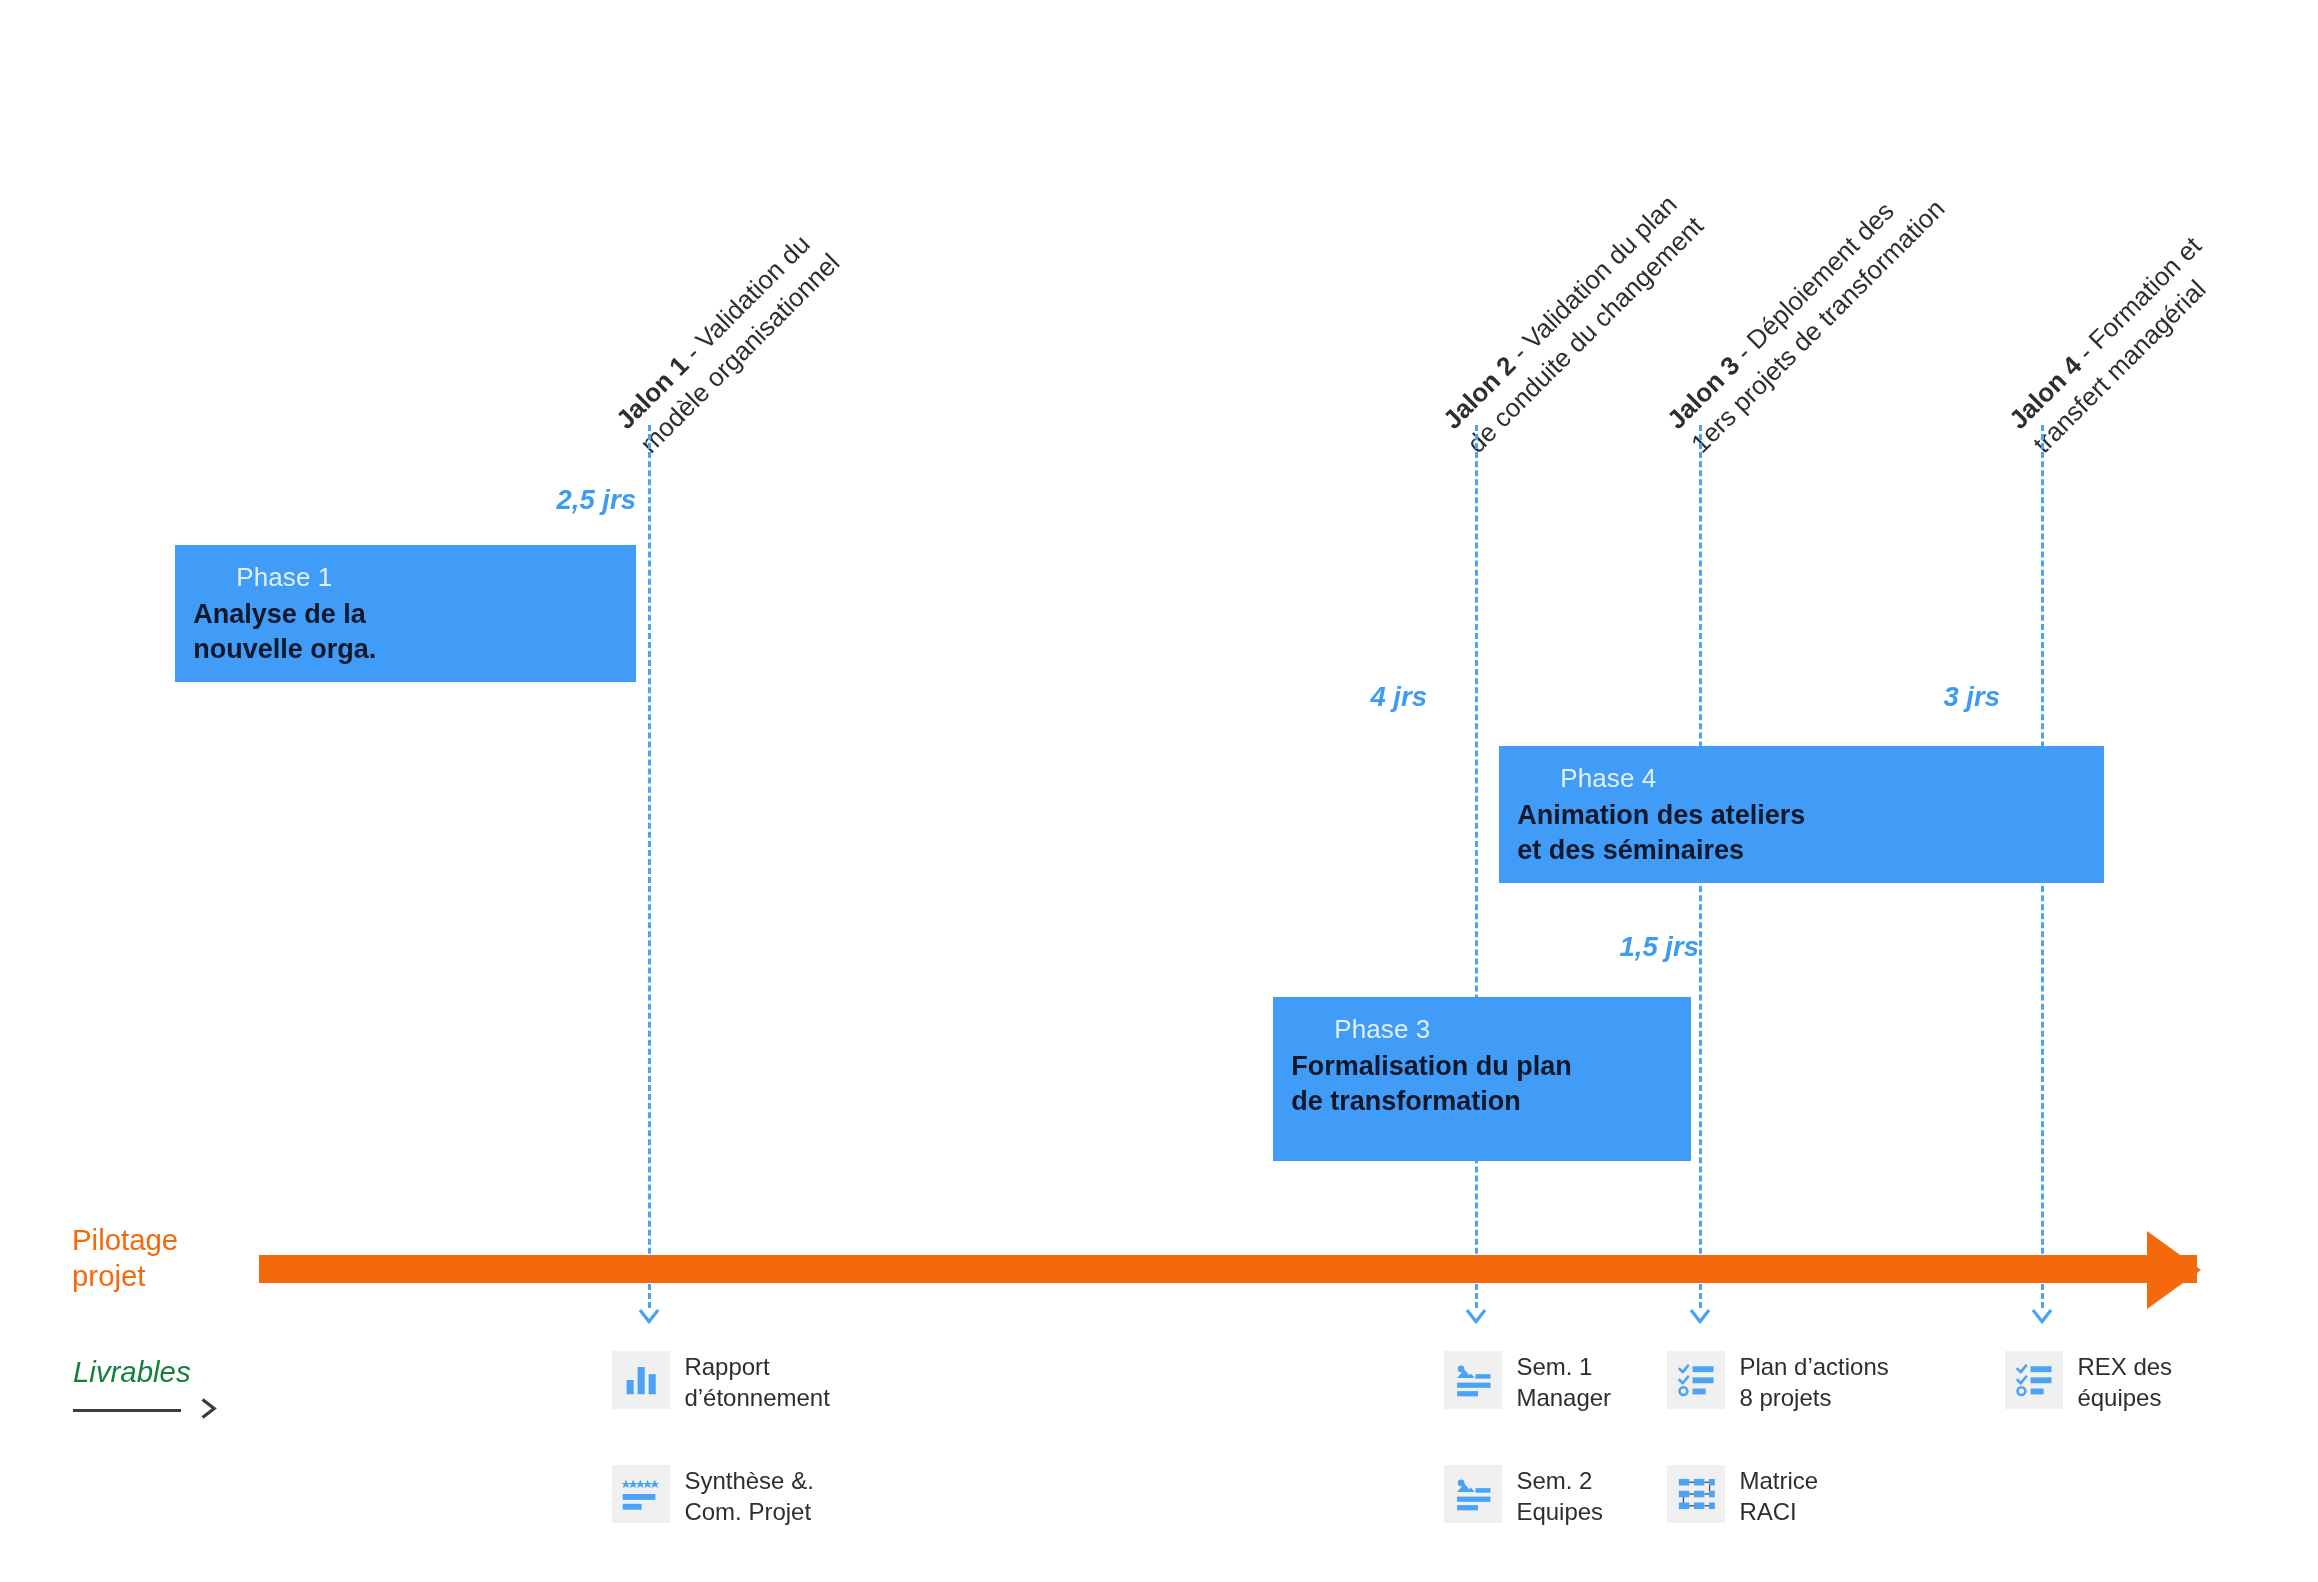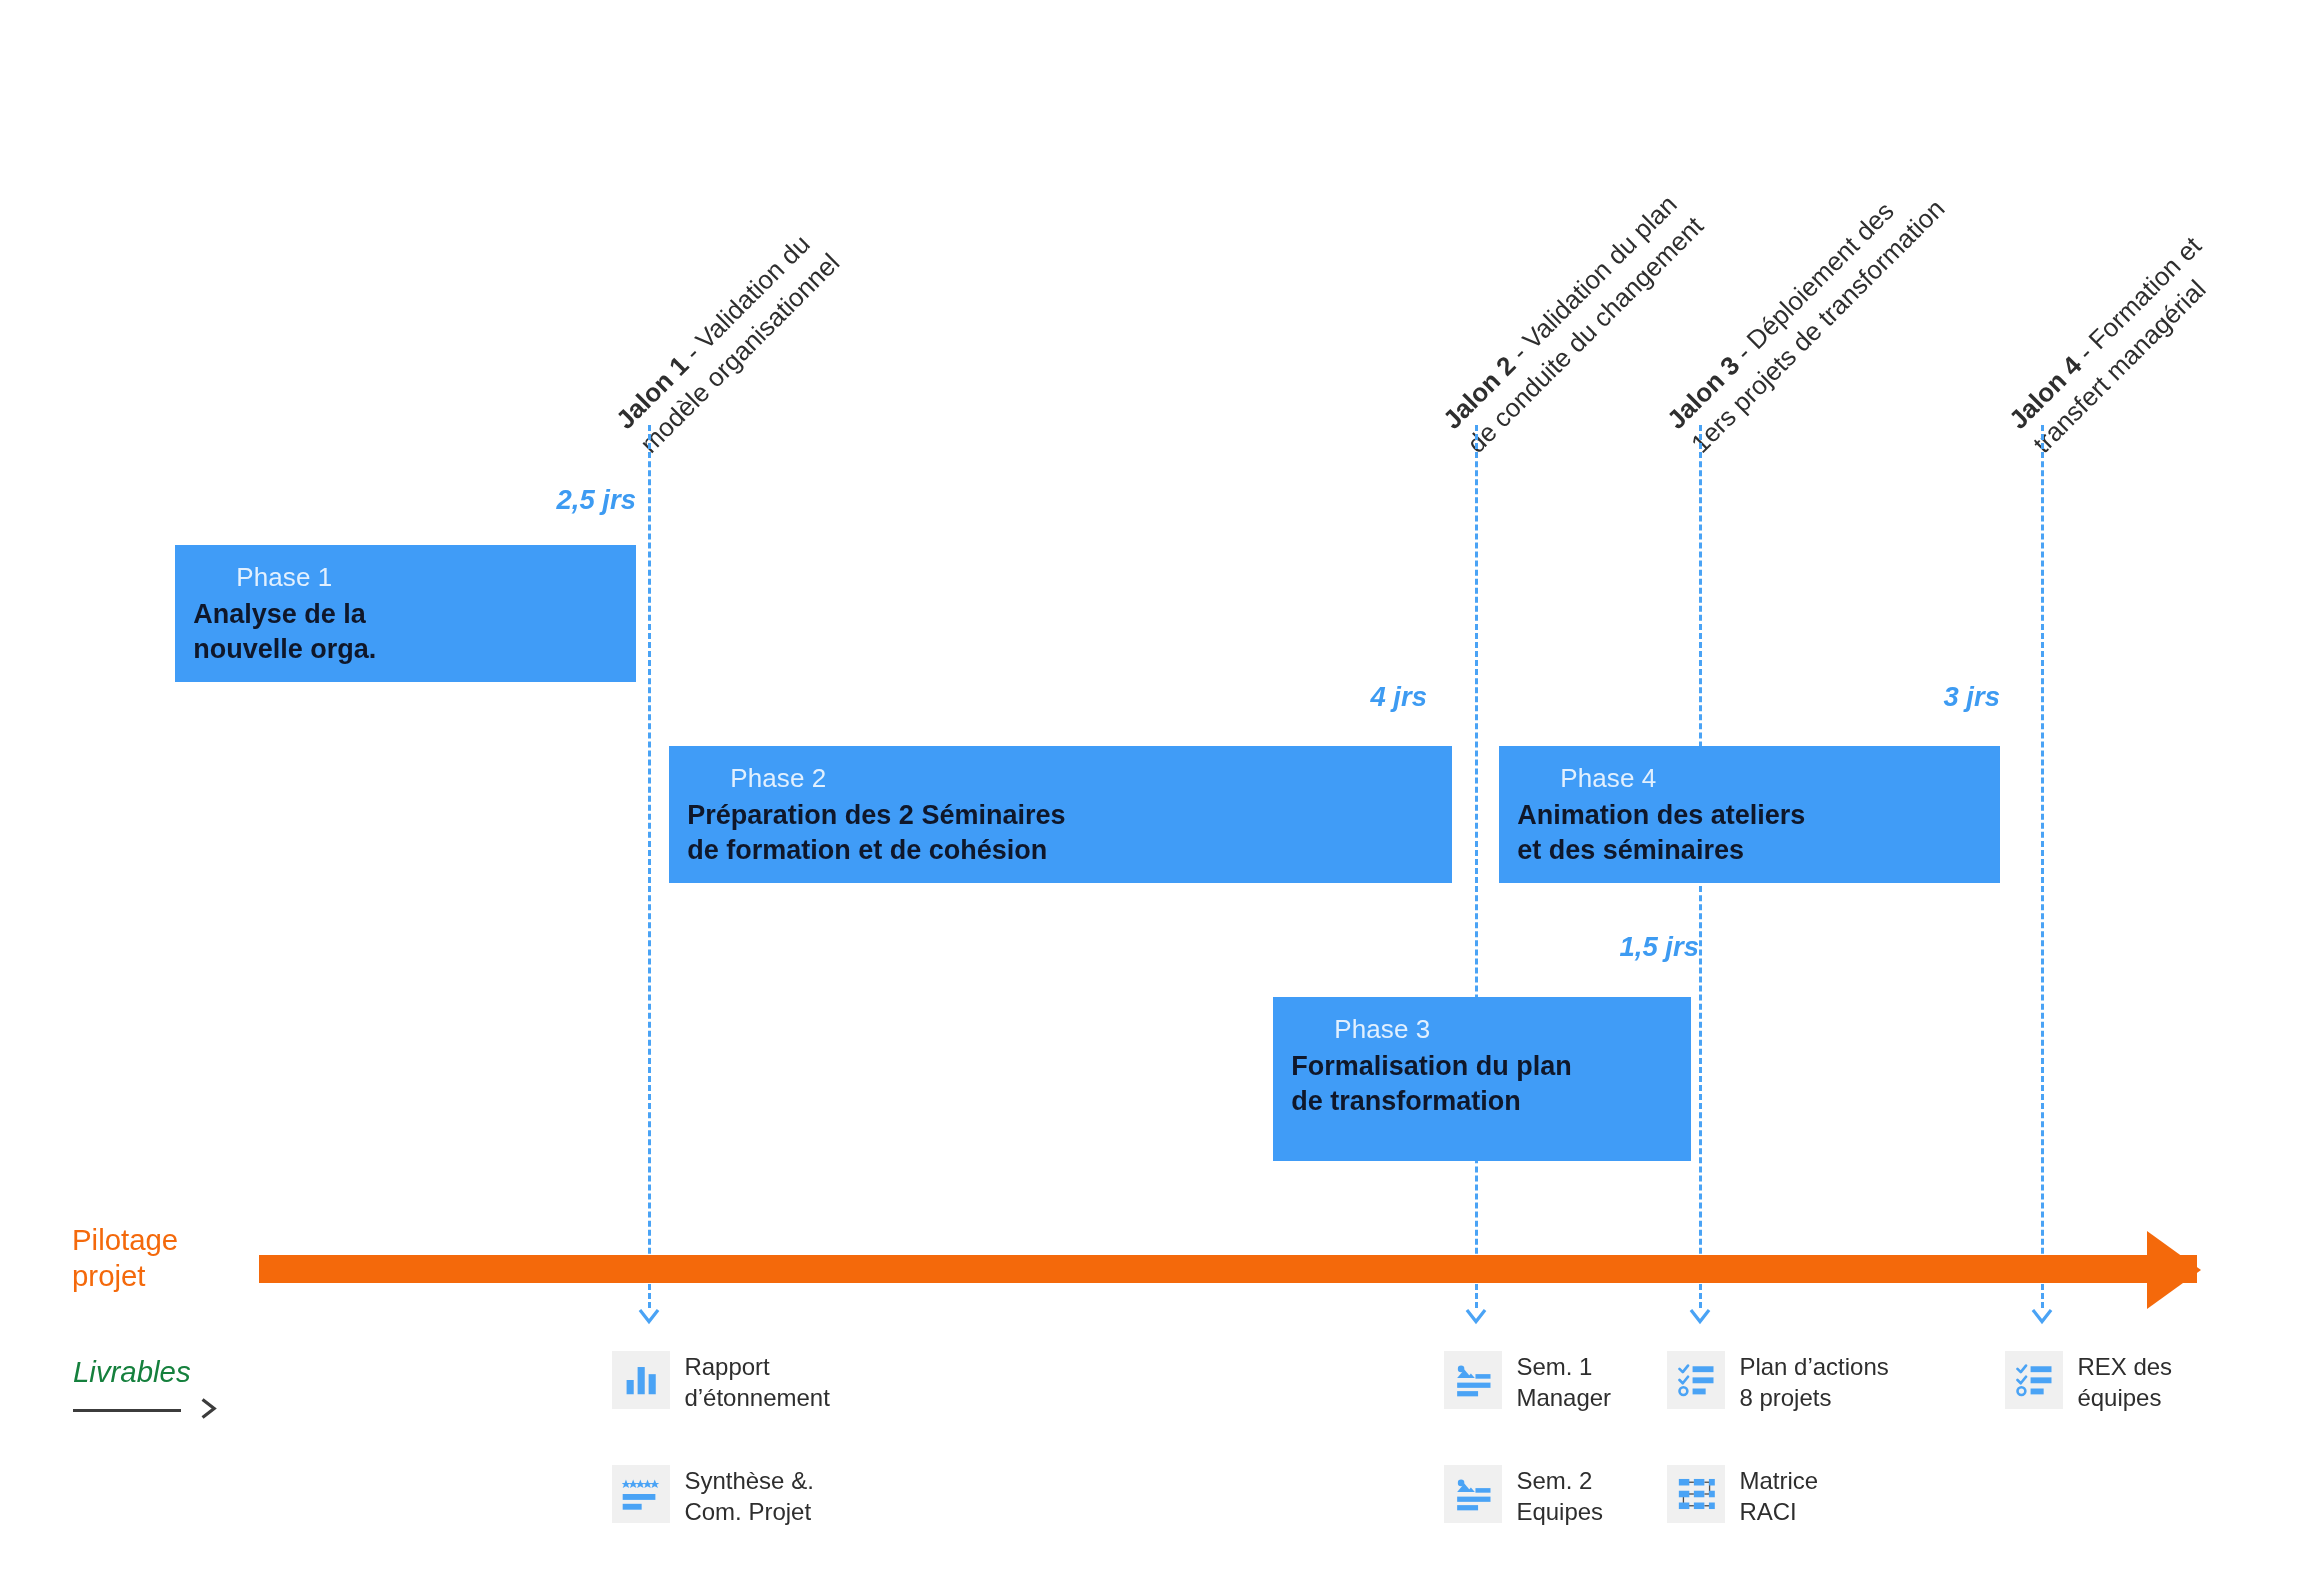--- a/index.html
+++ b/index.html
@@ -163,27 +163,22 @@
   <div class="duration-label" style="left:1263px; top:681px; width:164px;">4 jrs</div>
   <div class="duration-label" style="left:1836px; top:681px; width:164px;">3 jrs</div>
   <div class="duration-label" style="left:1535px; top:931px; width:164px;">1,5 jrs</div>
 
   <div class="phase-bar" style="left:175px; top:545px; width:461px; height:137px;">
     <div class="phase-kicker">Phase 1</div>
     <div class="phase-title" style="white-space:pre-line;">Analyse de la
 nouvelle orga.</div>
   </div>
 
-  <div class="phase-bar" style="left:669px; top:746px; width:783px; height:137px;">
-    <div class="phase-kicker">Phase 2</div>
-    <div class="phase-title" style="white-space:pre-line;">Préparation des 2 Séminaires
-de formation et de cohésion</div>
-  </div>
-
-  <div class="phase-bar" style="left:1499px; top:746px; width:501px; height:137px;">
+
+  <div class="phase-bar" style="left:1499px; top:746px; width:605px; height:137px;">
     <div class="phase-kicker">Phase 4</div>
     <div class="phase-title" style="white-space:pre-line;">Animation des ateliers
 et des séminaires</div>
   </div>
 
   <div class="phase-bar" style="left:1273px; top:997px; width:418px; height:164px;">
     <div class="phase-kicker">Phase 3</div>
     <div class="phase-title" style="white-space:pre-line;">Formalisation du plan
 de transformation</div>
   </div>

